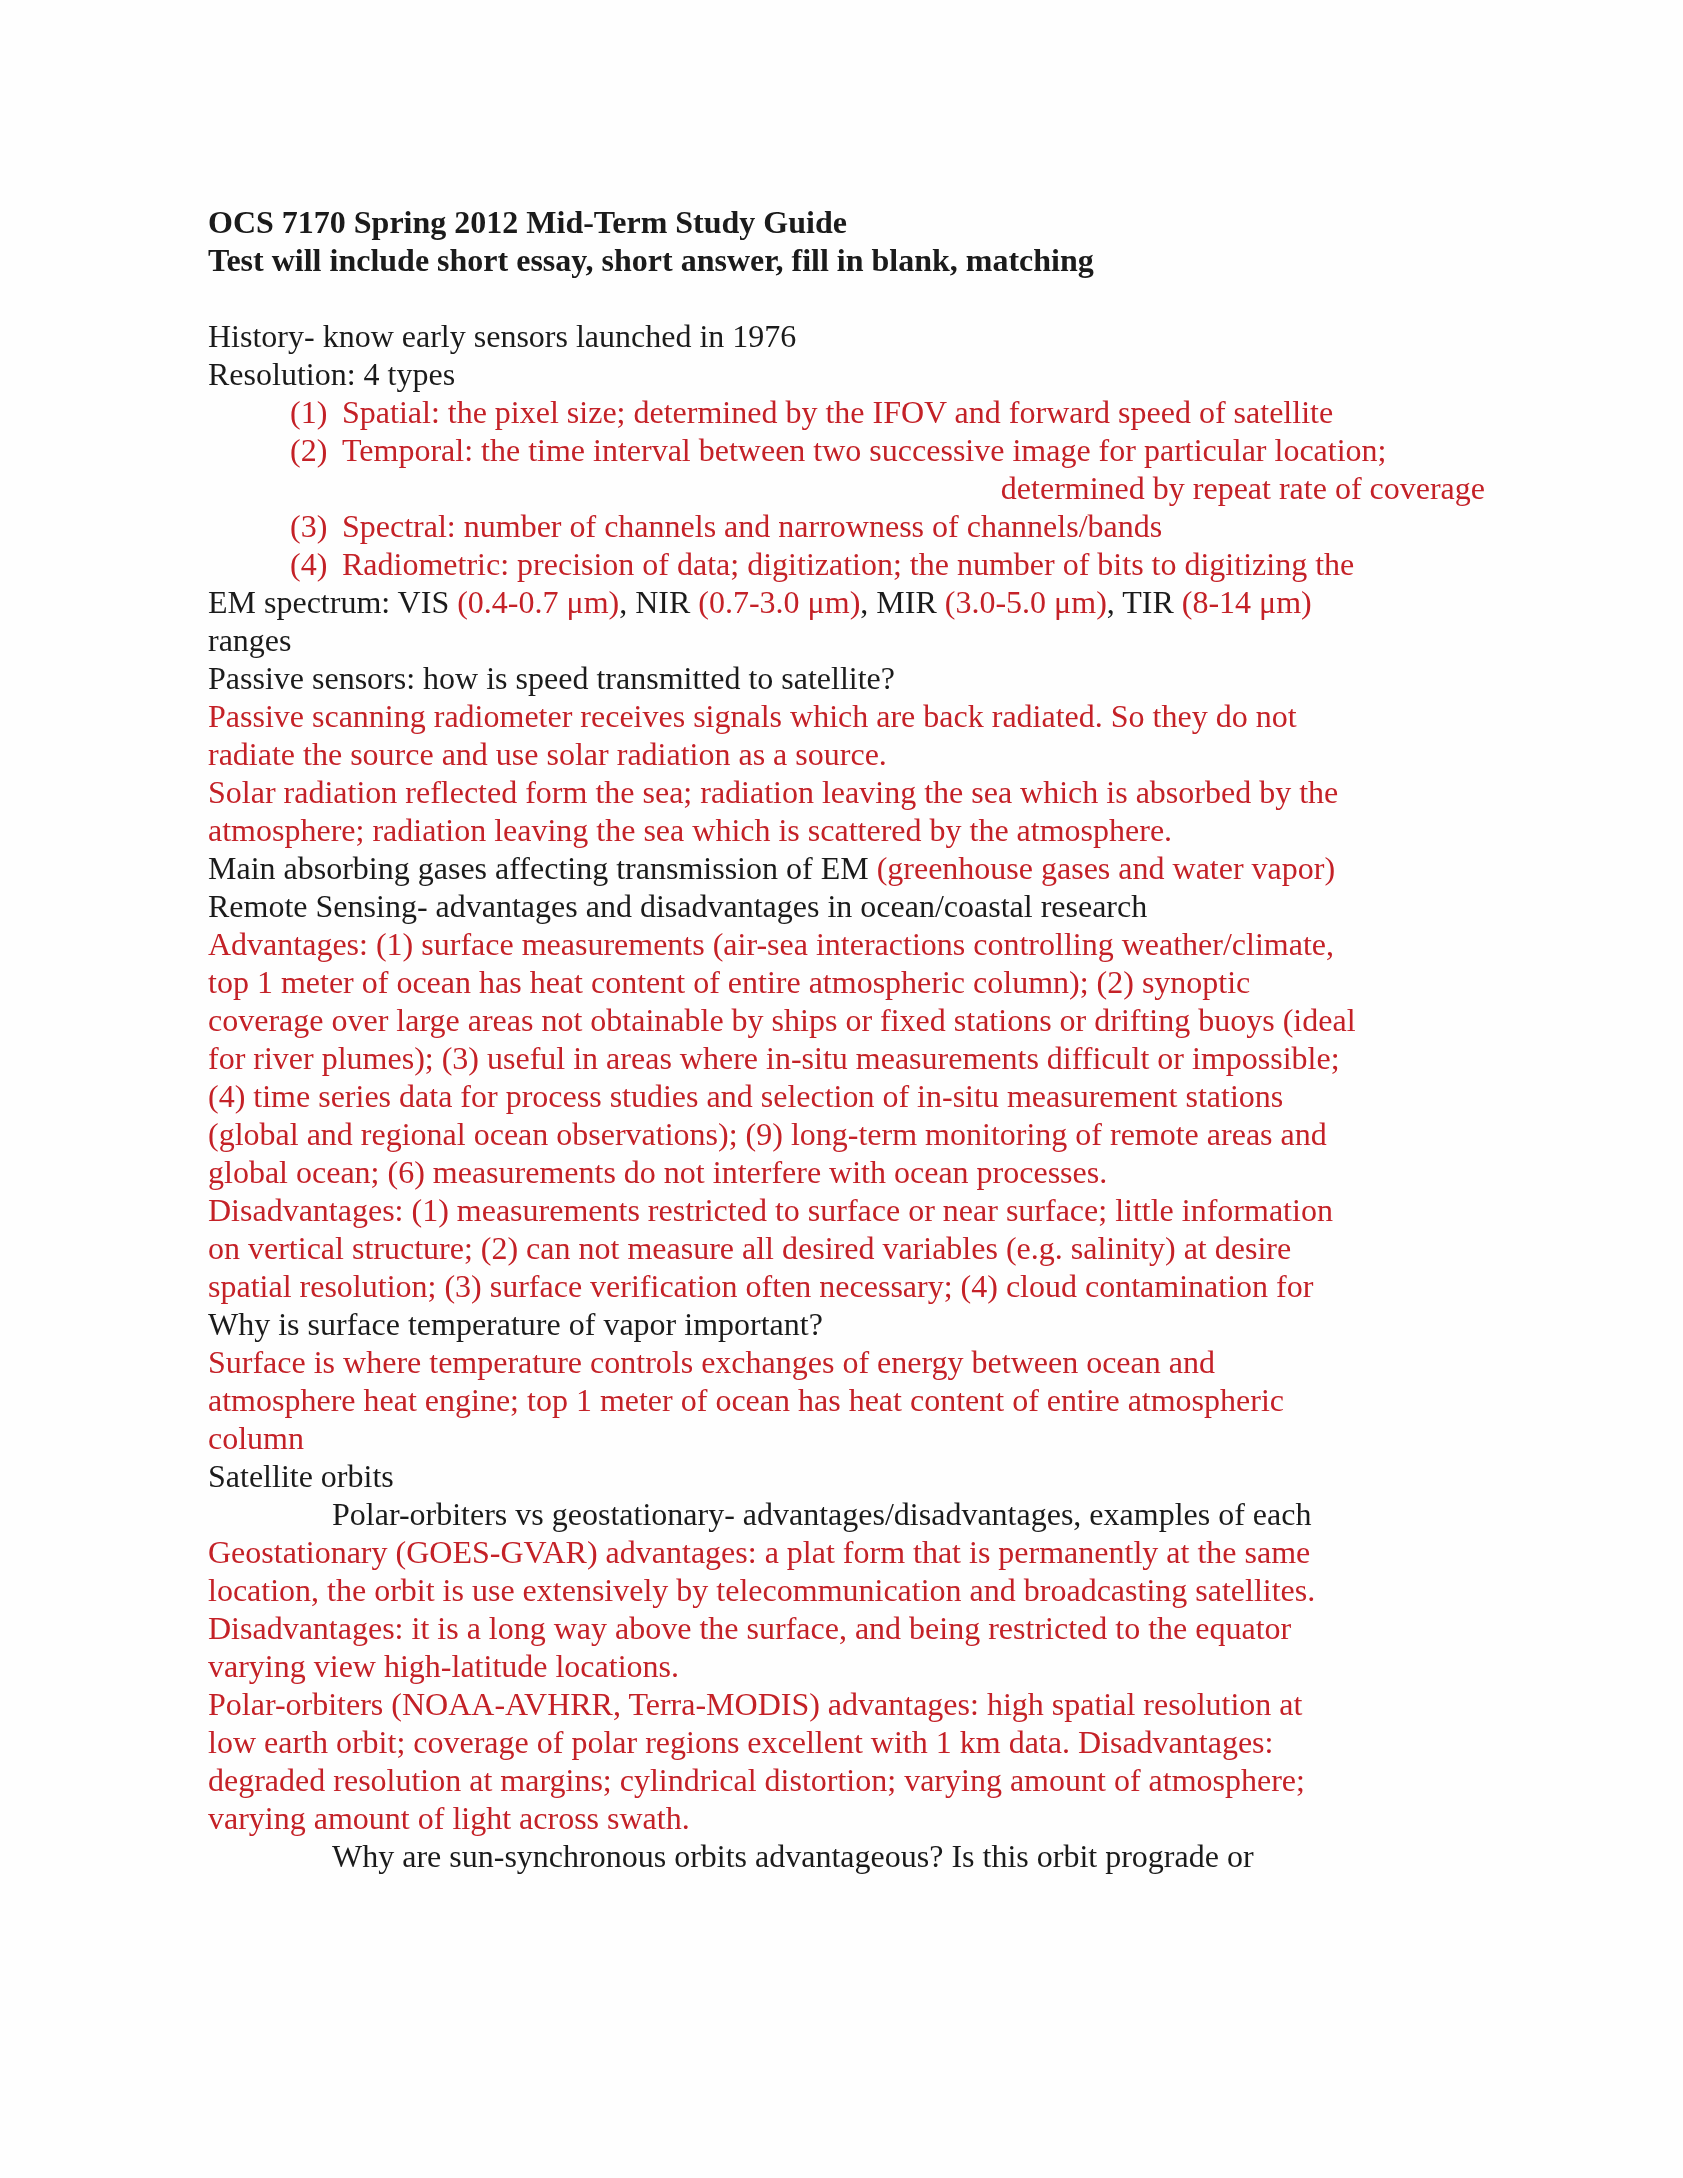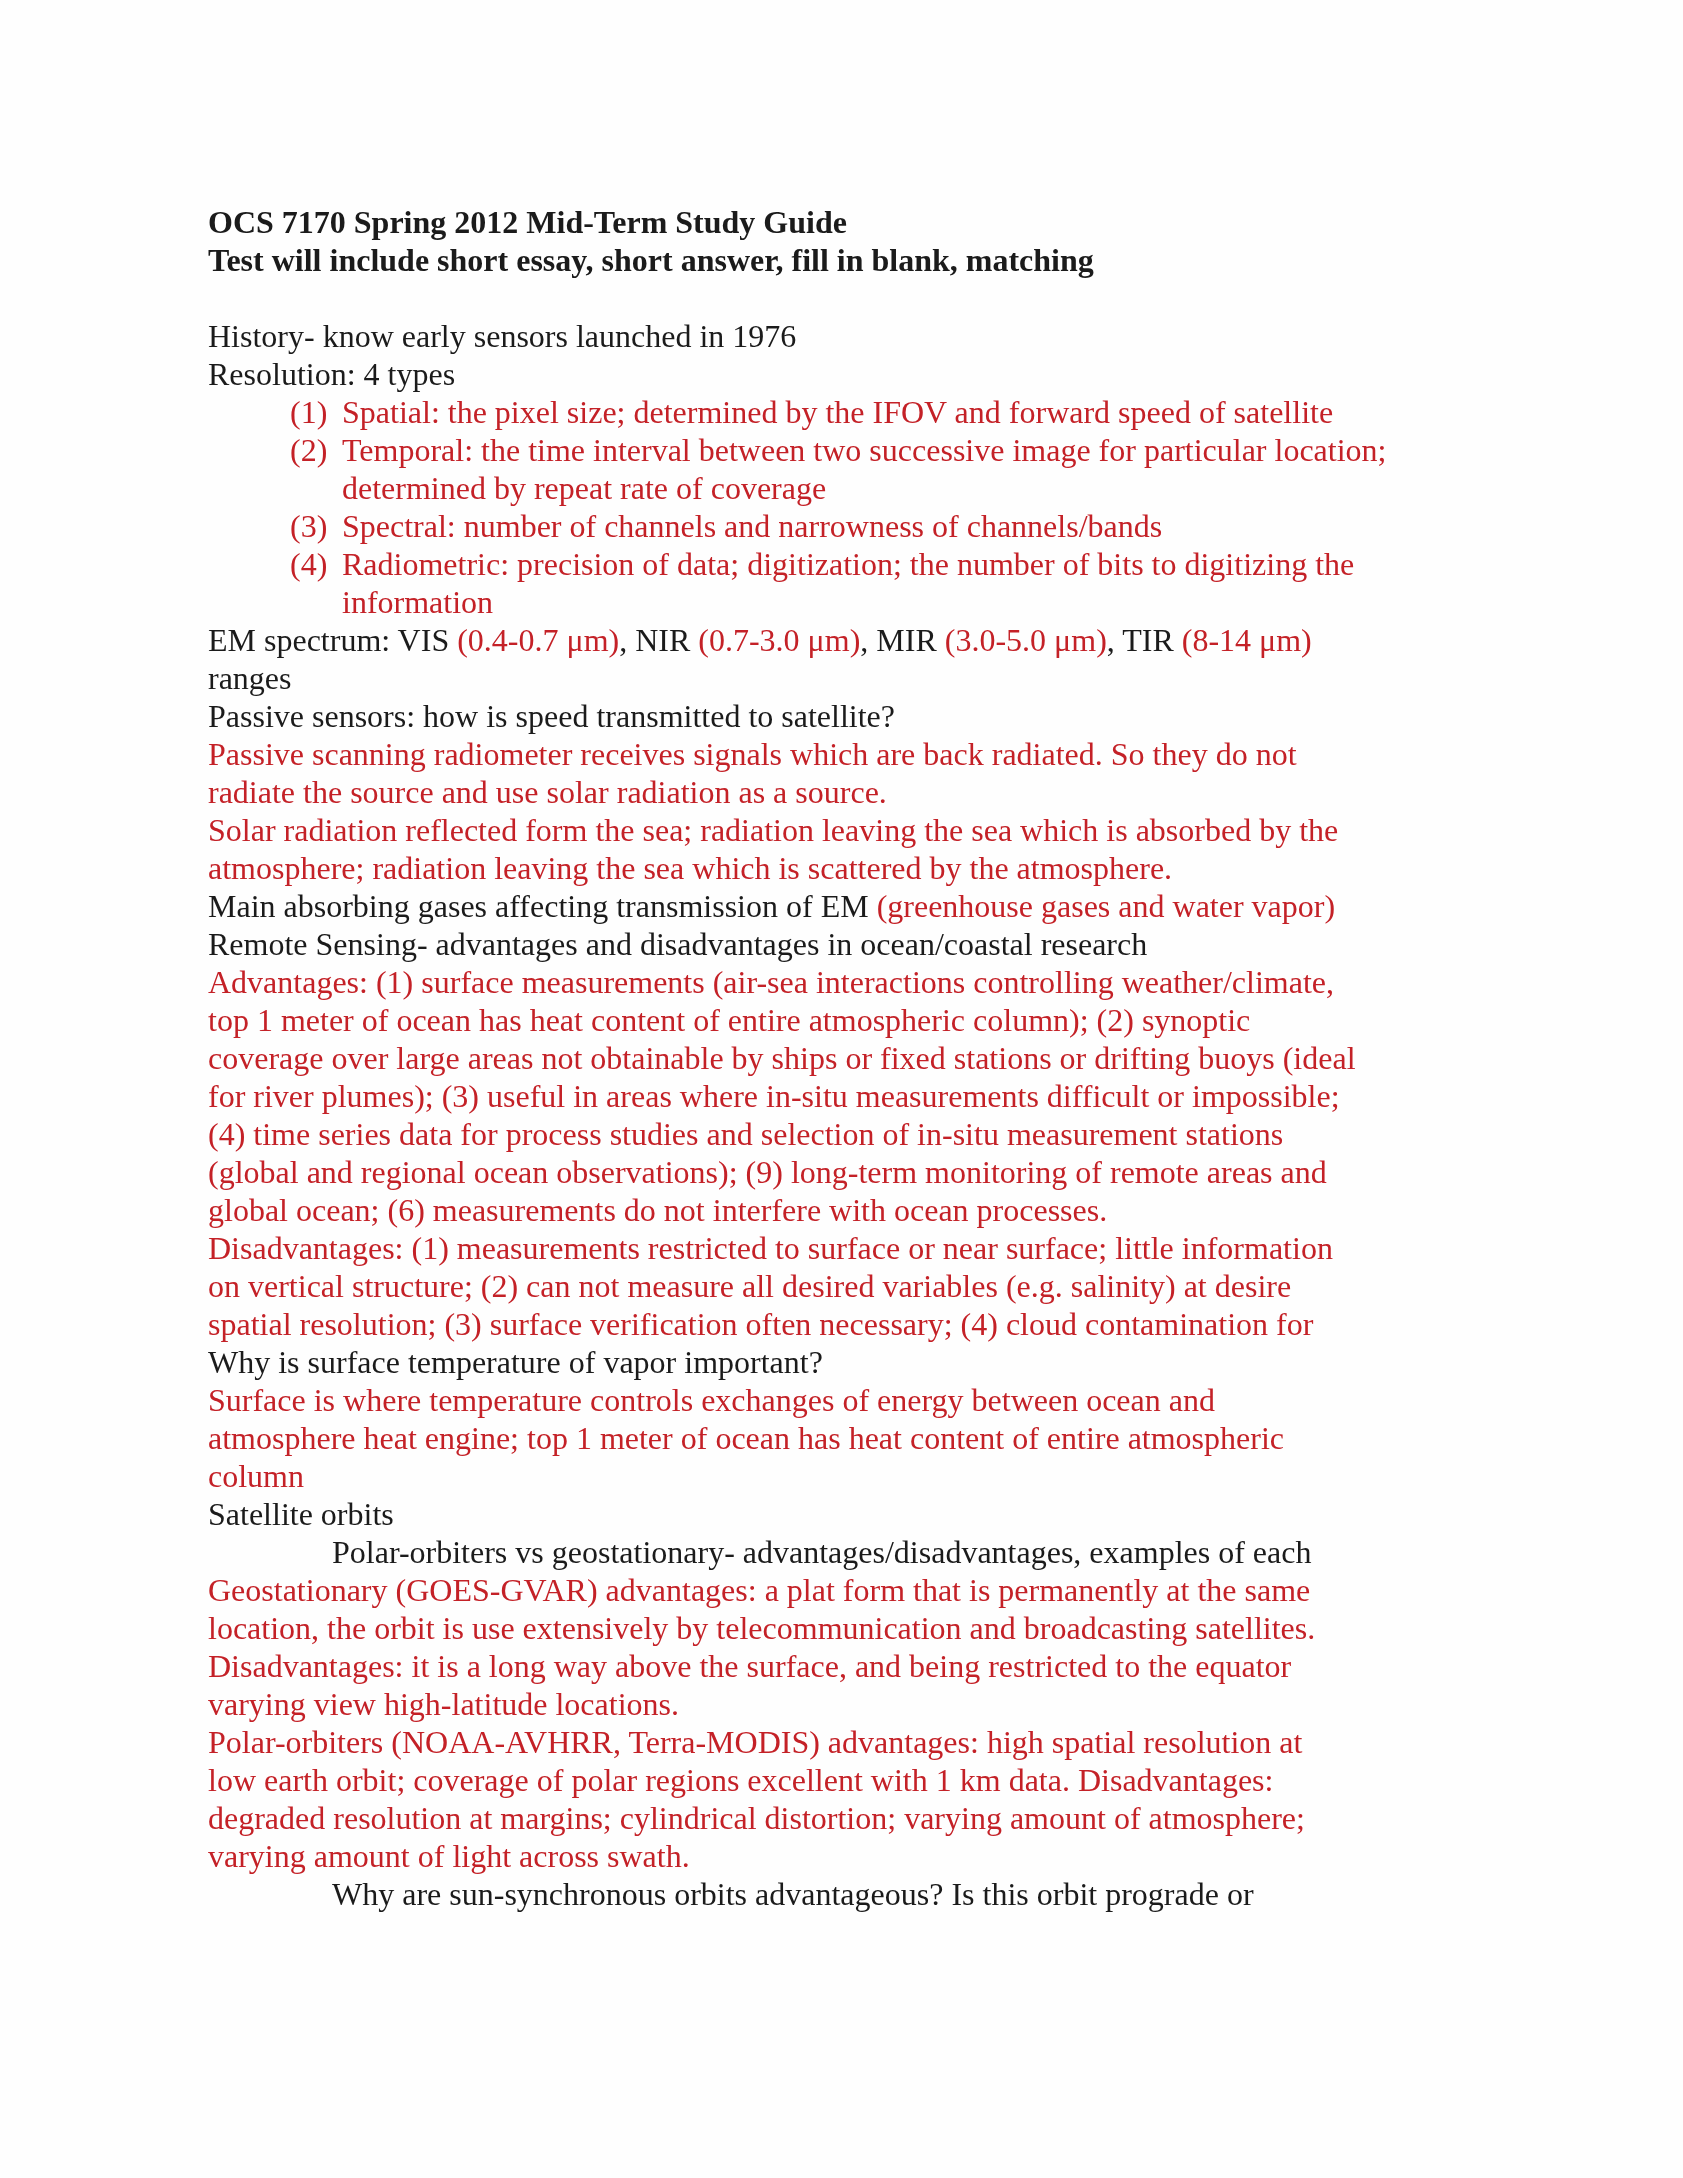--- a/index.html
+++ b/index.html
@@ -18,41 +18,40 @@
     position:absolute;
     top:203px;
     left:208px;
     right:198px;
   }
   .line{white-space:nowrap;}
   .blank{height:38px;}
   .bold{font-weight:bold;}
   .ind-tab{padding-left:124px;}
   .ind-list{padding-left:134px;position:relative;}
-  .ind-listcont{padding-left:134px;}
+  .ind-listcont{padding-left:134px;text-align:right;}
   .num{position:absolute;left:82px;}
   .red{color:var(--red,#c42127);}
   .blk{color:var(--ink,#1b1b1b);}
 </style>
 </head>
 <body>
 
 <div class="page" style="--ink: #1b1b1b; --red: #c42127; background: rgb(254, 254, 254);">
   <div class="content">
       <div class="line ind-none bold"><span class="blk">OCS 7170 Spring 2012 Mid-Term Study Guide</span></div>
       <div class="line ind-none bold"><span class="blk">Test will include short essay, short answer, fill in blank, matching</span></div>
       <div class="blank"></div>
       <div class="line ind-none"><span class="blk">History- know early sensors launched in 1976</span></div>
       <div class="line ind-none"><span class="blk">Resolution: 4 types</span></div>
       <div class="line ind-list"><span class="num red">(1)</span><span class="red">Spatial: the pixel size; determined by the IFOV and forward speed of satellite</span></div>
       <div class="line ind-list"><span class="num red">(2)</span><span class="red">Temporal: the time interval between two successive image for particular location;</span></div>
       <div class="line ind-listcont"><span class="red">determined by repeat rate of coverage</span></div>
       <div class="line ind-list"><span class="num red">(3)</span><span class="red">Spectral: number of channels and narrowness of channels/bands</span></div>
       <div class="line ind-list"><span class="num red">(4)</span><span class="red">Radiometric: precision of data; digitization; the number of bits to digitizing the</span></div>
-      <div class="line ind-listcont"><span class="red">information</span></div>
       <div class="line ind-none"><span class="blk">EM spectrum: VIS </span><span class="red">(0.4-0.7 μm)</span><span class="blk">, NIR </span><span class="red">(0.7-3.0 μm)</span><span class="blk">, MIR </span><span class="red">(3.0-5.0 μm)</span><span class="blk">, TIR </span><span class="red">(8-14 μm)</span></div>
       <div class="line ind-none"><span class="blk">ranges</span></div>
       <div class="line ind-none"><span class="blk">Passive sensors: how is speed transmitted to satellite?</span></div>
       <div class="line ind-none"><span class="red">Passive scanning radiometer receives signals which are back radiated. So they do not</span></div>
       <div class="line ind-none"><span class="red">radiate the source and use solar radiation as a source.</span></div>
       <div class="line ind-none"><span class="red">Solar radiation reflected form the sea; radiation leaving the sea which is absorbed by the</span></div>
       <div class="line ind-none"><span class="red">atmosphere; radiation leaving the sea which is scattered by the atmosphere.</span></div>
       <div class="line ind-none"><span class="blk">Main absorbing gases affecting transmission of EM </span><span class="red">(greenhouse gases and water vapor)</span></div>
       <div class="line ind-none"><span class="blk">Remote Sensing- advantages and disadvantages in ocean/coastal research</span></div>
       <div class="line ind-none"><span class="red">Advantages: (1) surface measurements (air-sea interactions controlling weather/climate,</span></div>

